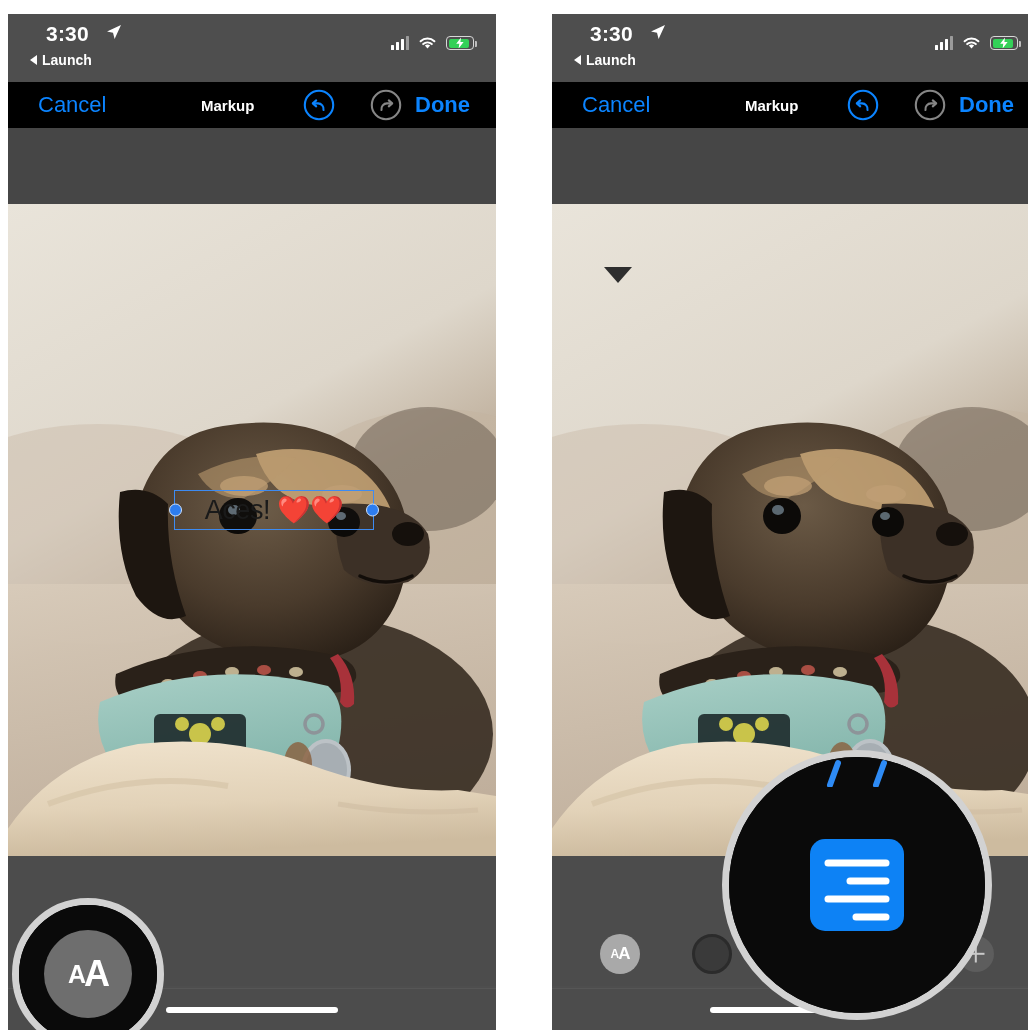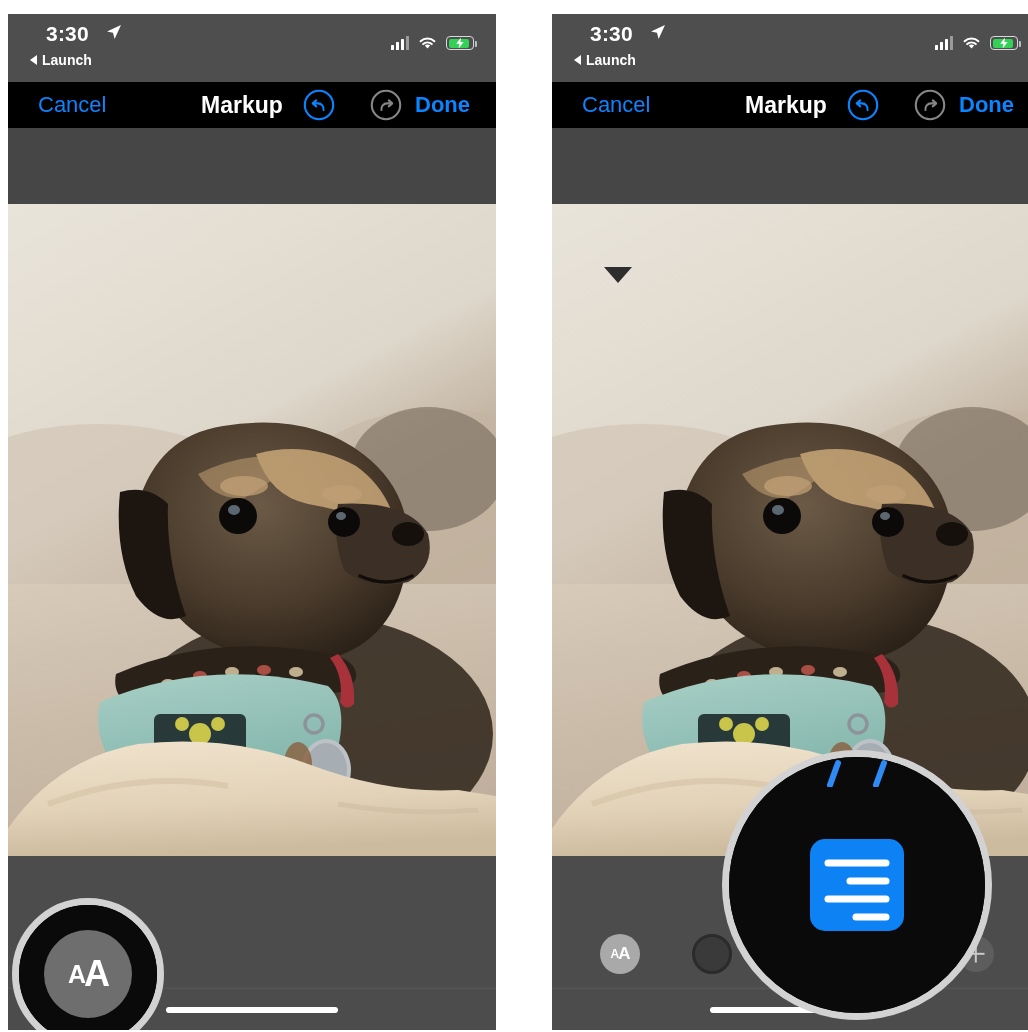--- a/index.html
+++ b/index.html
@@ -81,21 +81,21 @@
     position:absolute;left:0;top:68px;width:100%;height:46px;
     background:#000000;
     display:flex;align-items:center;
   }
   .nav-cancel{
     position:absolute;left:30px;top:50%;transform:translateY(-50%);
     color:#0b84ff;font-size:22px;
   }
   .nav-title{
     position:absolute;left:193px;top:50%;transform:translateY(-50%);
-    color:#fff;font-size:23px;font-weight:bold;
+    color:#fff;font-size:15px;font-weight:bold;
   }
   .nav-undo{
     position:absolute;left:295px;top:50%;transform:translateY(-50%);
     width:32px;height:32px;
   }
   .nav-redo{
     position:absolute;left:362px;top:50%;transform:translateY(-50%);
     width:32px;height:32px;
   }
   .nav-done{
@@ -354,20 +354,28 @@
         <circle cx="306" cy="520" r="9" fill="none" stroke="#8d9499" stroke-width="3.5"></circle>
         <ellipse cx="290" cy="560" rx="14" ry="22" fill="#8a5f3c" opacity="0.8"></ellipse>
 
         <path d="M330 450 Q348 470 346 500 Q338 508 332 498 Q336 472 322 454 Z" fill="#a8323a"></path>
 
         <path d="M-10 640 Q40 556 130 540 Q220 530 300 560 Q380 590 450 586 L488 592 L488 652 L-10 652 Z" fill="url(#frontBl)"></path>
         <path d="M40 600 Q130 566 220 582" stroke="#d6c4a8" stroke-width="6" fill="none" opacity="0.7"></path>
         <path d="M330 600 Q400 612 470 606" stroke="#cfbda2" stroke-width="5" fill="none" opacity="0.6"></path>
       </svg>
 
+      <div class="textbox" id="textbox-left">
+        <span class="handle l"></span>
+        <span class="handle r"></span>
+        <div class="tb-text">
+          <span>Aces!</span>
+          <span>❤️❤️</span>
+        </div>
+      </div>
     </div>
 
     <div class="toolbar">
       
     </div>
     <div class="toolbar-divider"></div>
     <div class="homebar-area">
       <div class="homebar"></div>
     </div>
 

